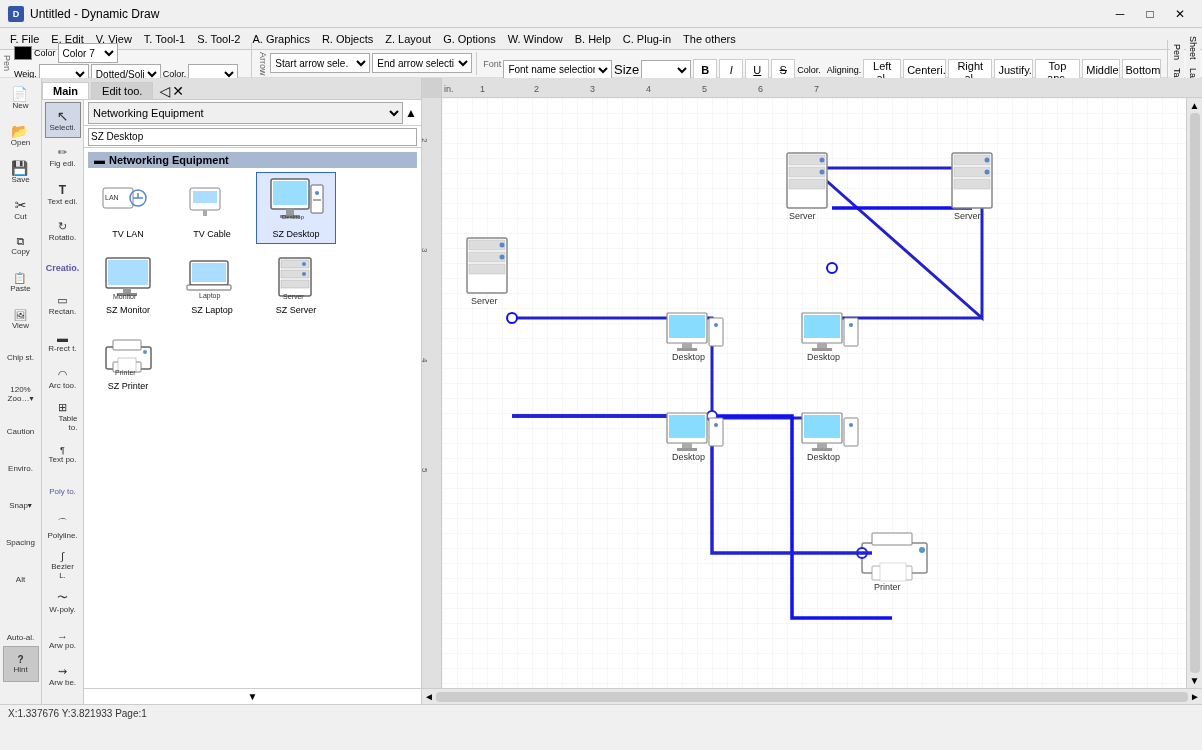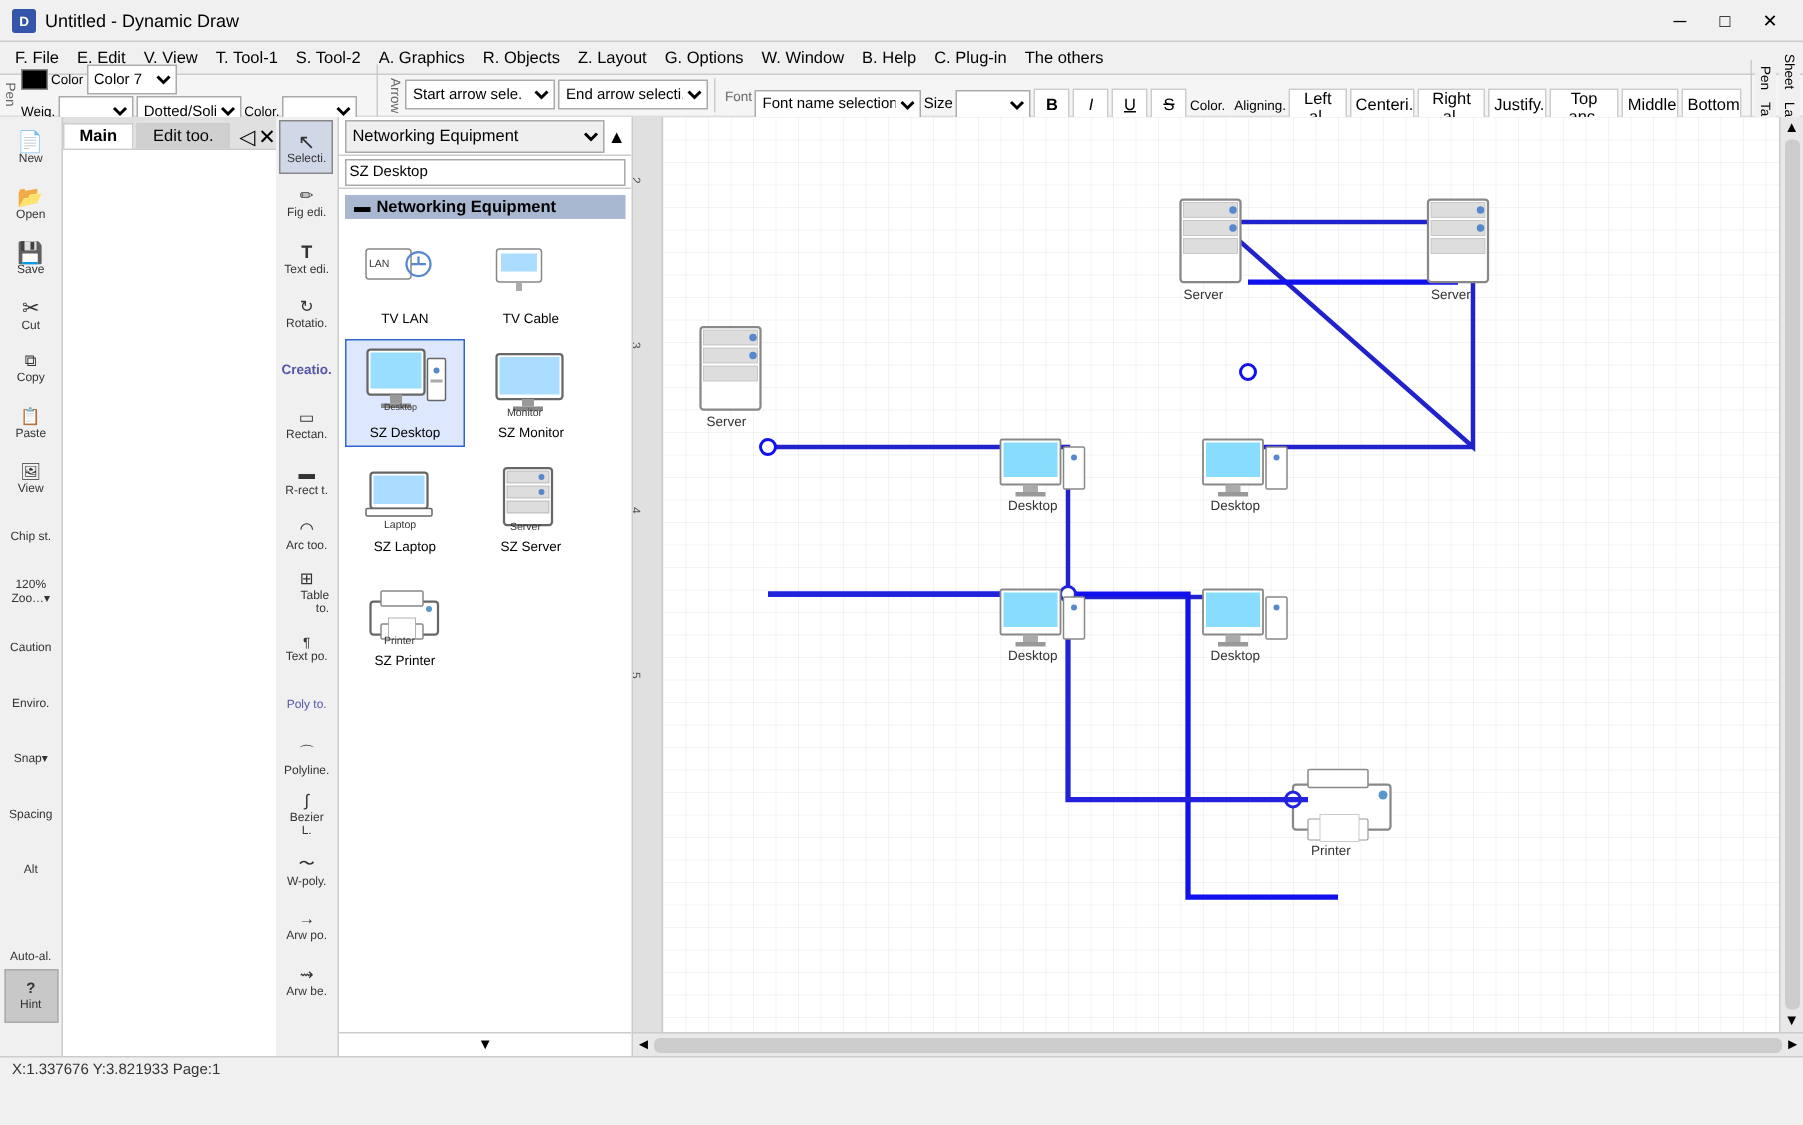--- a/index.html
+++ b/index.html
@@ -144,21 +144,21 @@
   </div>
 
   <div style="display:flex;align-items:center;gap:2px;padding:0 4px;flex:1;">
     <span style="font-size:9px;color:#666;" data-interactable="false">Font</span>
     <div style="display:flex;flex-direction:column;flex:1;margin-top:12px;">
 
       <div style="display:flex;align-items:center;gap:2px;">
         <select class="tb-select" data-interactable="true" style="width:120px;">
           <option>Font name selection</option>
         </select>
-        <span style="font-size:10px;" data-interactable="false">Size</span>
+        <span style="font-size:13px;" data-interactable="false">Size</span>
         <select class="tb-select" data-interactable="true" style="width:40px;"></select>
         <button class="font-btn bold" data-interactable="true">B</button>
         <button class="font-btn italic" data-interactable="true">I</button>
         <button class="font-btn underline" data-interactable="true">U</button>
         <button class="font-btn" data-interactable="true" style="text-decoration:line-through;">S</button>
         <span style="font-size:9px;" data-interactable="false">Color.</span>
         <span style="font-size:9px;margin-left:4px;" data-interactable="false">Aligning.</span>
         <button class="font-btn" data-interactable="true">Left al.</button>
         <button class="font-btn" data-interactable="true">Centeri.</button>
         <button class="font-btn" data-interactable="true">Right al.</button>
@@ -235,21 +235,21 @@
     </button>
     <button class="tool-btn" data-interactable="true">
       <span style="font-size:8px;margin-top:32px;" data-interactable="false">Auto-al.</span>
     </button>
     <button class="tool-btn" data-interactable="true" style="background:#c8c8c8;border:1px solid #aaa;">
       <span style="font-size:10px;font-weight:bold;" data-interactable="false">?</span>
       <span style="font-size:8px;" data-interactable="false">Hint</span>
     </button>
   </div>
 
-  <div style="display:flex;flex-direction:row;width:380px;border-right:1px solid #ccc;background:white;" data-interactable="false">
+  <div style="display:flex;flex-direction:column;width:380px;border-right:1px solid #ccc;background:white;" data-interactable="false">
 
     <div id="tab-bar" data-interactable="false">
       <div class="tab active" data-interactable="true">Main</div>
       <div style="display:flex;align-items:center;">
         <div class="tab" data-interactable="true">Edit too.</div>
         <div style="display:flex;align-items:center;gap:2px;margin-left:4px;">
           <button style="border:none;background:transparent;cursor:pointer;font-size:14px;" data-interactable="true">◁</button>
           <button style="border:none;background:transparent;cursor:pointer;font-size:14px;" data-interactable="true">✕</button>
         </div>
       </div>
@@ -447,20 +447,35 @@
 
         <div style="display:flex;justify-content:center;border-top:1px solid #ccc;height:16px;align-items:center;" data-interactable="false">
           <button style="border:none;background:transparent;font-size:10px;cursor:pointer;" data-interactable="true">▼</button>
         </div>
       </div>
     </div>
   </div>
 
   <div style="flex:1;display:flex;flex-direction:column;overflow:hidden;background:#e8e8e8;" data-interactable="false">
 
+    <div style="display:flex;height:20px;background:#e0e0e0;border-bottom:1px solid #ccc;" data-interactable="false">
+      <div style="width:20px;height:20px;background:#d0d0d0;border-right:1px solid #ccc;" data-interactable="false"></div>
+      <div style="flex:1;position:relative;overflow:hidden;" data-interactable="false">
+        <svg width="100%" height="20">
+          <text x="2" y="14" font-size="9" fill="#555">in.</text>
+          <text x="38" y="14" font-size="9" fill="#555">1</text>
+          <text x="92" y="14" font-size="9" fill="#555">2</text>
+          <text x="148" y="14" font-size="9" fill="#555">3</text>
+          <text x="204" y="14" font-size="9" fill="#555">4</text>
+          <text x="260" y="14" font-size="9" fill="#555">5</text>
+          <text x="316" y="14" font-size="9" fill="#555">6</text>
+          <text x="372" y="14" font-size="9" fill="#555">7</text>
+        </svg>
+      </div>
+    </div>
 
     <div style="display:flex;flex:1;overflow:hidden;" data-interactable="false">
 
       <div style="width:20px;background:#e0e0e0;border-right:1px solid #ccc;position:relative;" data-interactable="false">
         <svg width="20" height="600">
           <text x="2" y="40" font-size="8" fill="#555" writing-mode="tb">2</text>
           <text x="2" y="150" font-size="8" fill="#555" writing-mode="tb">3</text>
           <text x="2" y="260" font-size="8" fill="#555" writing-mode="tb">4</text>
           <text x="2" y="370" font-size="8" fill="#555" writing-mode="tb">5</text>
         </svg>

